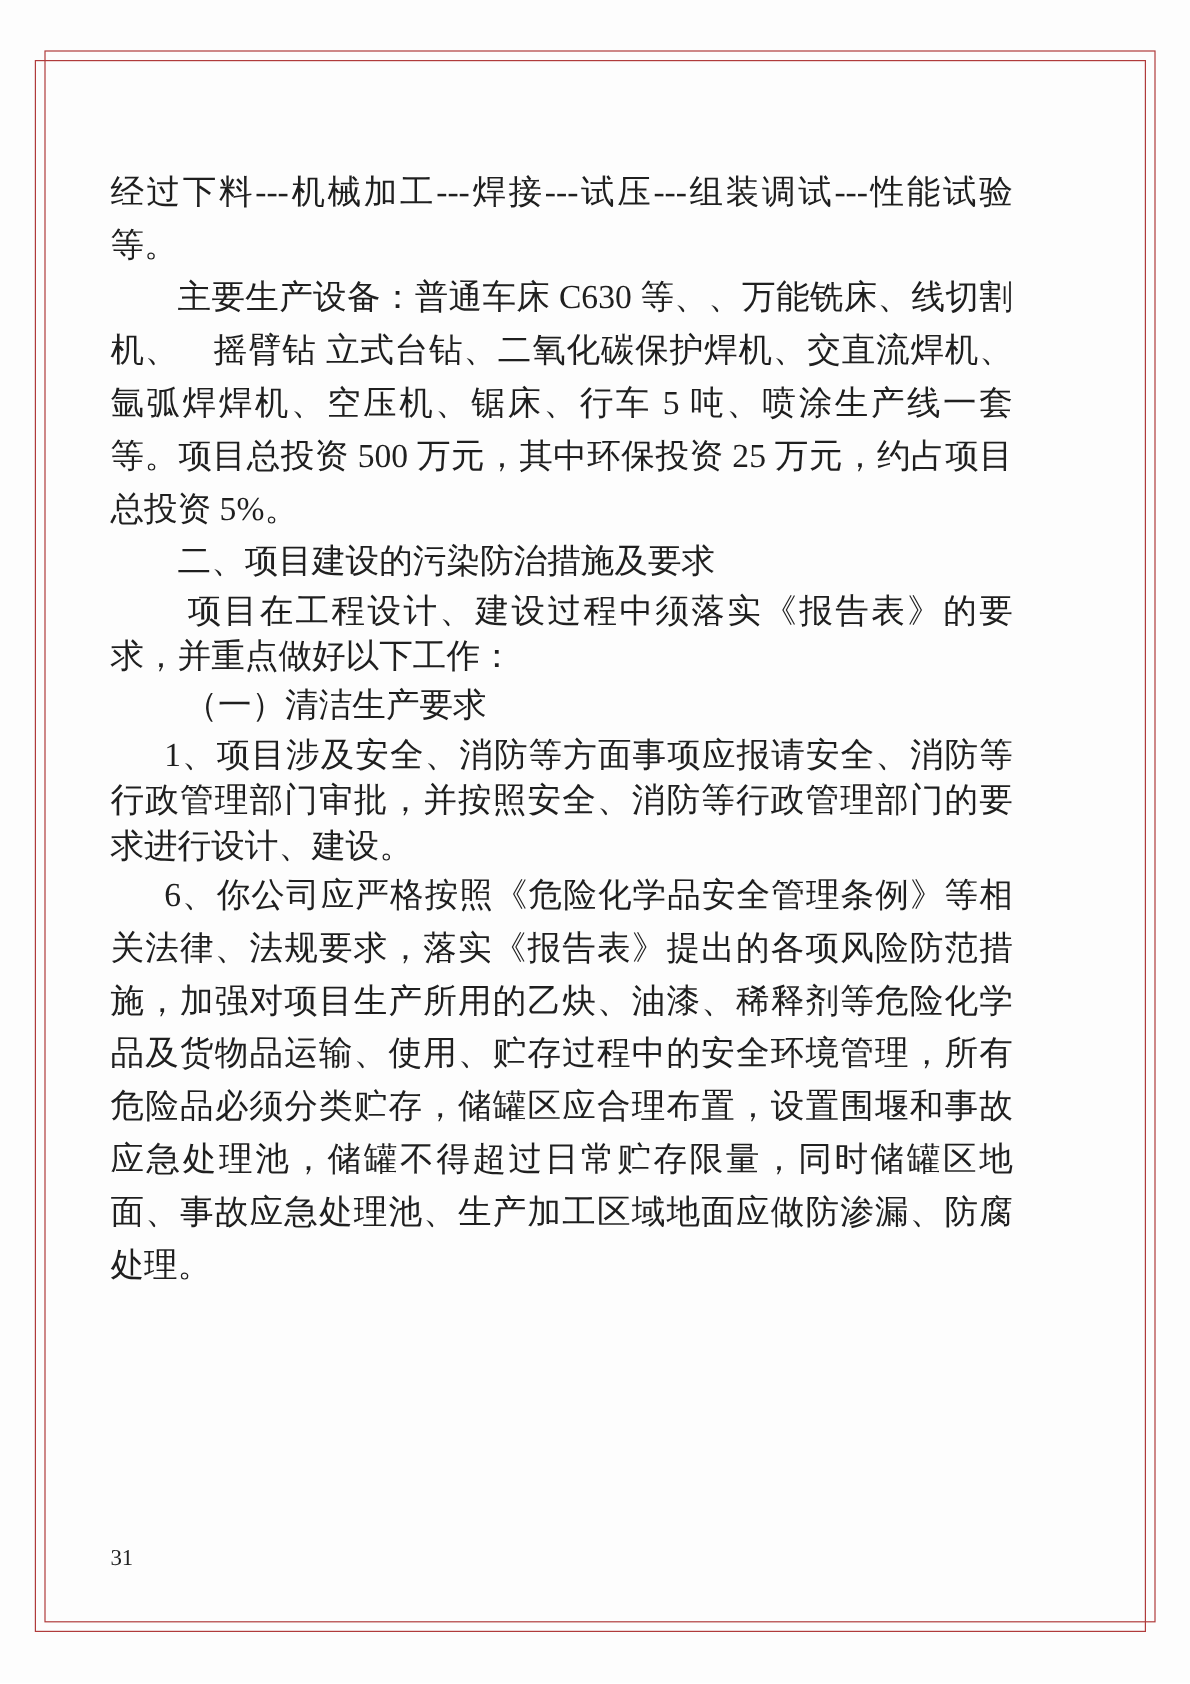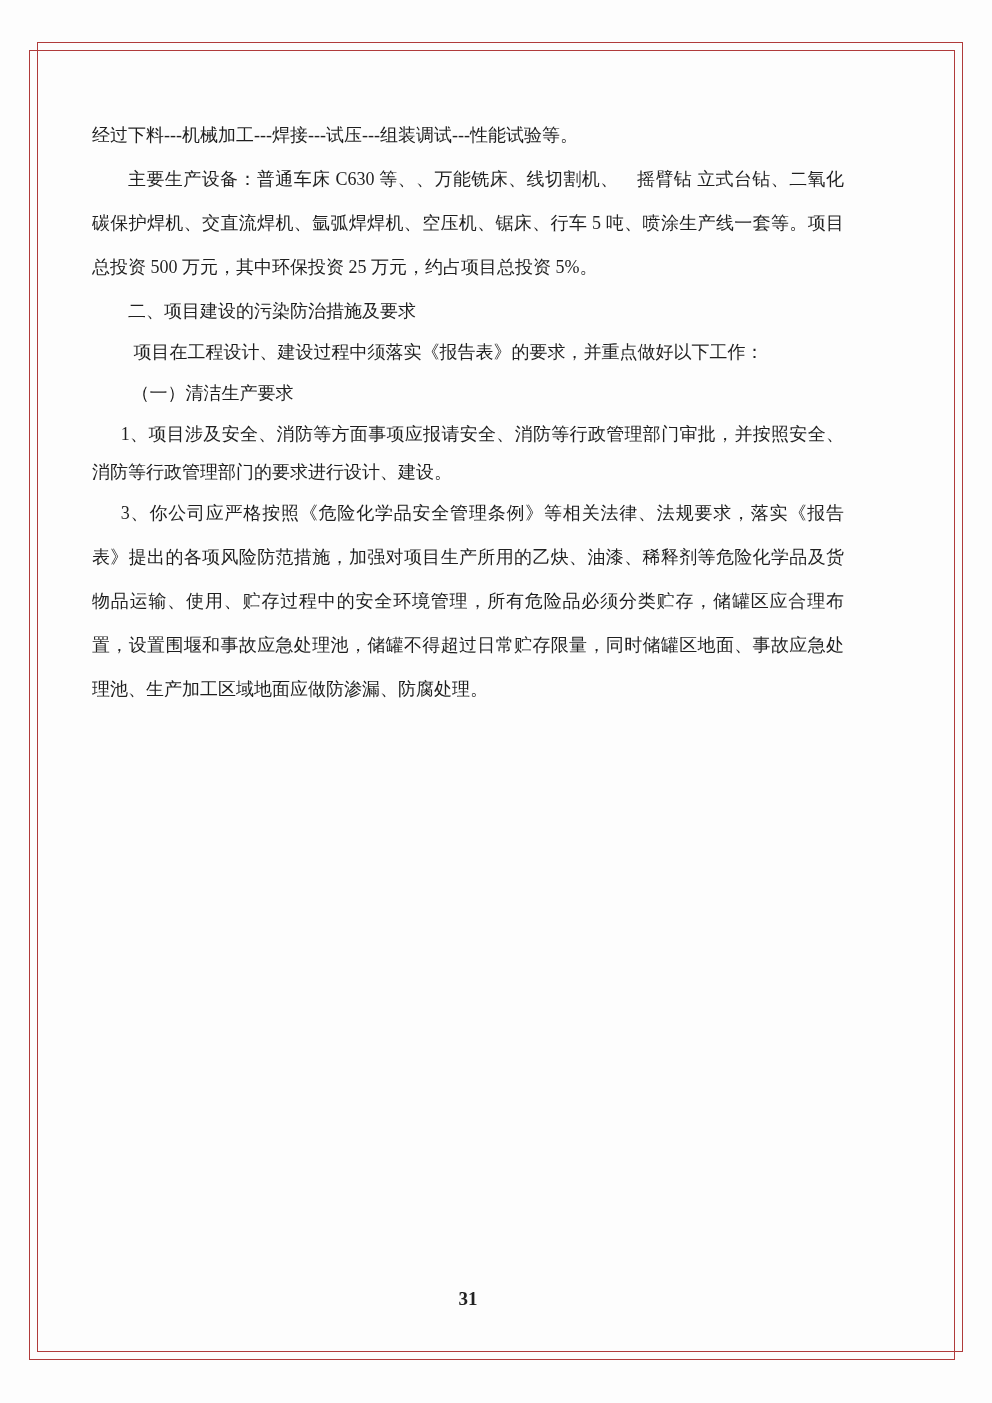--- a/index.html
+++ b/index.html
@@ -23,23 +23,23 @@
     height: 1308px;
     border: 1px solid var(--border-red, #b03b3b);
     pointer-events: none;
   }
   .frame-a { left: 29px; top: 50px; }
   .frame-b { left: 37px; top: 42px; }
 
   .content {
     position: absolute;
     left: 92px;
-    top: 113px;
+    top: 139px;
     width: 752px;
-    font-size: 18px;
+    font-size: 28px;
     text-align: justify;
   }
   .content p {
     margin: 0;
     padding: 0;
   }
   .lh44 { line-height: 44px; }
   .lh46 { line-height: 46px; }
   .lh50 { line-height: 38px; }
   .ind-0  { text-indent: 0; }
@@ -52,39 +52,38 @@
   .mt6 { margin-top: 6px; }
   .mtn6 { margin-top: -6px; }
   .heading {
     font-weight: normal;
   }
   .page-number {
     position: absolute;
     left: 92px;
     top: 1288px;
     width: 752px;
-    text-align: center;
+    text-align: left;
     font-size: 19px;
     color: #222222;
-    font-weight: bold;
   }
 </style>
 </head>
 <body>
 
 <div class="page">
 
   <div class="frame frame-a"></div>
   <div class="frame frame-b"></div>
 
   <div class="content">
     <p class="lh44 ind-0">经过下料---机械加工---焊接---试压---组装调试---性能试验等。</p>
     <p class="lh44 ind-2 mt2">主要生产设备：普通车床 C630 等、、万能铣床、线切割机、　摇臂钻 立式台钻、二氧化碳保护焊机、交直流焊机、氩弧焊焊机、空压机、锯床、行车 5 吨、喷涂生产线一套等。项目总投资 500 万元，其中环保投资 25 万元，约占项目总投资 5%。</p>
     <p class="lh44 ind-2 heading">二、项目建设的污染防治措施及要求</p>
     <p class="lh50 ind-23">项目在工程设计、建设过程中须落实《报告表》的要求，并重点做好以下工作：</p>
     <p class="lh44 ind-22 mt2">（一）清洁生产要求</p>
     <p class="lh50 ind-16 mt6">1、项目涉及安全、消防等方面事项应报请安全、消防等行政管理部门审批，并按照安全、消防等行政管理部门的要求进行设计、建设。</p>
-    <p class="lh44 ind-16">3、你公司应严格按照《危险化学品安全管理条例》等相关法律、法规要求，落实《报告表》提出的各项风险防范措施，加强对项目生产所用的乙炔、油漆、稀释剂等危险化学品及货物品运输、使用、贮存过程中的安全环境管理，所有危险品必须分类贮存，储罐区应合理布置，设置围堰和事故应急处理池，储罐不得超过日常贮存限量，同时储罐区地面、事故应急处理池、生产加工区域地面应做防渗漏、防腐处理。</p>
+    <p class="lh44 ind-16">6、你公司应严格按照《危险化学品安全管理条例》等相关法律、法规要求，落实《报告表》提出的各项风险防范措施，加强对项目生产所用的乙炔、油漆、稀释剂等危险化学品及货物品运输、使用、贮存过程中的安全环境管理，所有危险品必须分类贮存，储罐区应合理布置，设置围堰和事故应急处理池，储罐不得超过日常贮存限量，同时储罐区地面、事故应急处理池、生产加工区域地面应做防渗漏、防腐处理。</p>
   </div>
 
   <div class="page-number">31</div>
 
 </div>
 
 </body></html>

